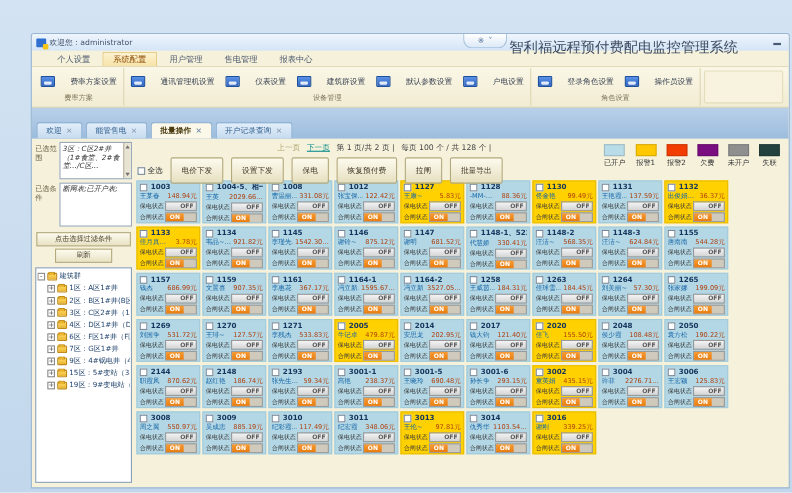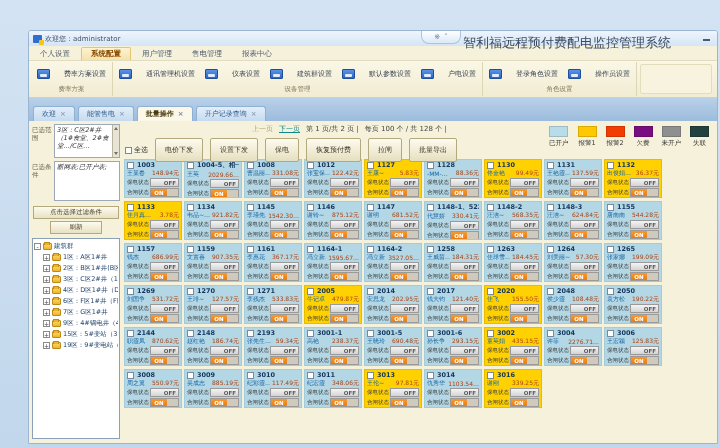--- a/index.html
+++ b/index.html
@@ -9,35 +9,35 @@
   
   .titlebar{position:relative;height:15px;background:linear-gradient(#eef5fd,#d4e5f6);display:flex;align-items:center;padding:0 4px;flex:0 0 auto;}
   .appicon{width:9px;height:8px;background:#2e6fd0;border-radius:1px;position:relative;margin-right:3px;}
   .appicon::after{content:"";position:absolute;right:-2px;bottom:-2px;width:5px;height:5px;background:#f5c518;border-radius:1px;}
   .welcome{font-size:7px;color:#44536b;}
   .titletext{position:absolute;right:46px;top:3px;font-size:13px;color:#3c4a60;}
   .skinpill{position:absolute;left:392px;top:0;width:40px;height:13px;background:linear-gradient(#ffffff,#dce9f7);border:1px solid #a9c4de;border-top:none;border-radius:0 0 8px 8px;display:flex;align-items:center;justify-content:center;gap:4px;font-size:7px;color:#56749a;}
   .minbtn{position:absolute;right:5px;top:2px;width:12px;height:10px;display:flex;align-items:flex-end;justify-content:center;}
   .minbtn i{display:block;width:7px;height:2px;background:#4a5a70;margin-bottom:2px;}
   
-  .ribbontabs{height:15px;display:flex;align-items:flex-end;gap:2px;padding:0 2px;background:#f5f1db;border-bottom:1px solid #e3dcbc;flex:0 0 auto;}
+  .ribbontabs{height:15px;display:flex;align-items:flex-end;gap:2px;padding:0 14px;background:#f5f1db;border-bottom:1px solid #e3dcbc;flex:0 0 auto;}
   .rtab{font-size:7.5px;color:#4d5a6e;padding:1px 9px;cursor:default;}
-  .rtab.active{color:#8a4a00;font-weight:bold;background:linear-gradient(#fdf3d2,#f7e3a8);border:1px solid #e2c474;border-bottom:none;border-radius:2px 2px 0 0;}
+  .rtab.active{color:#8a4a00;font-weight:normal;background:linear-gradient(#fdf3d2,#f7e3a8);border:1px solid #e2c474;border-bottom:none;border-radius:2px 2px 0 0;}
   
   .ribbon{height:37px;display:flex;align-items:stretch;background:linear-gradient(#faf7e6,#f1ecd2);border-bottom:1px solid #d8d1ad;padding:1px 2px;flex:0 0 auto;}
   .rgroup{display:flex;flex-direction:column;border-right:1px solid #ddd6b2;padding:1px 4px 0 4px;}
   .rbtns{display:flex;flex:1;align-items:center;gap:6px;}
   .rbtn{display:flex;align-items:center;gap:14px;padding:1px 2px;cursor:default;}
   .monicon{width:13px;height:10px;background:linear-gradient(#5b93e6,#2d63c4);border:1px solid #1d4f9c;border-radius:1px;position:relative;flex:0 0 auto;}
   .monicon::after{content:"";position:absolute;left:2px;right:2px;bottom:1px;height:3px;background:rgba(255,255,255,.85);border-radius:1px;}
   .rbtn span{font-size:7px;color:#3c4454;white-space:nowrap;}
   .rglabel{font-size:6.5px;color:#80765a;text-align:center;padding:1px 0 2px 0;}
   .rspacer{flex:1;margin:2px 3px;background:#f7f3de;border:1px solid #e4ddbc;border-radius:2px;}
   
-  .doctabs{height:23px;background:linear-gradient(#b9d0e9,#9cbcdd);display:flex;align-items:flex-end;padding:2px 4px 0 4px;gap:3px;flex:0 0 auto;}
+  .doctabs{height:28px;background:linear-gradient(#b9d0e9,#9cbcdd);display:flex;align-items:flex-end;padding:2px 4px 0 4px;gap:3px;flex:0 0 auto;}
   .dtab{display:flex;align-items:center;gap:4px;font-size:7px;color:#2e5d8c;background:linear-gradient(#e3eefa,#c6dbef);border:1px solid #8fb2d4;border-bottom:none;border-radius:3px 3px 0 0;padding:2px 8px;height:15px;}
   .dtab .x{font-size:7px;color:#7a90a8;line-height:1;}
   .dtab.active{background:#fbf8e9;color:#4a3c10;font-weight:bold;}
   
   .content{flex:1;display:flex;min-height:0;}
   .sidebar{width:93px;flex:0 0 auto;padding:3px 2px 4px 3px;display:flex;flex-direction:column;font-size:6.5px;color:#5c5640;}
   .selrow{display:flex;gap:2px;margin-bottom:3px;}
   .sellabel{width:20px;color:#6b6448;line-height:1.3;padding-top:2px;}
   .selbox{position:relative;flex:1;height:34px;background:#fff;border:1px solid #9aa8b8;padding:1px 8px 1px 2px;color:#333;overflow:hidden;line-height:1.25;font-style:italic;}
   .selbox.tall{height:40px;}

